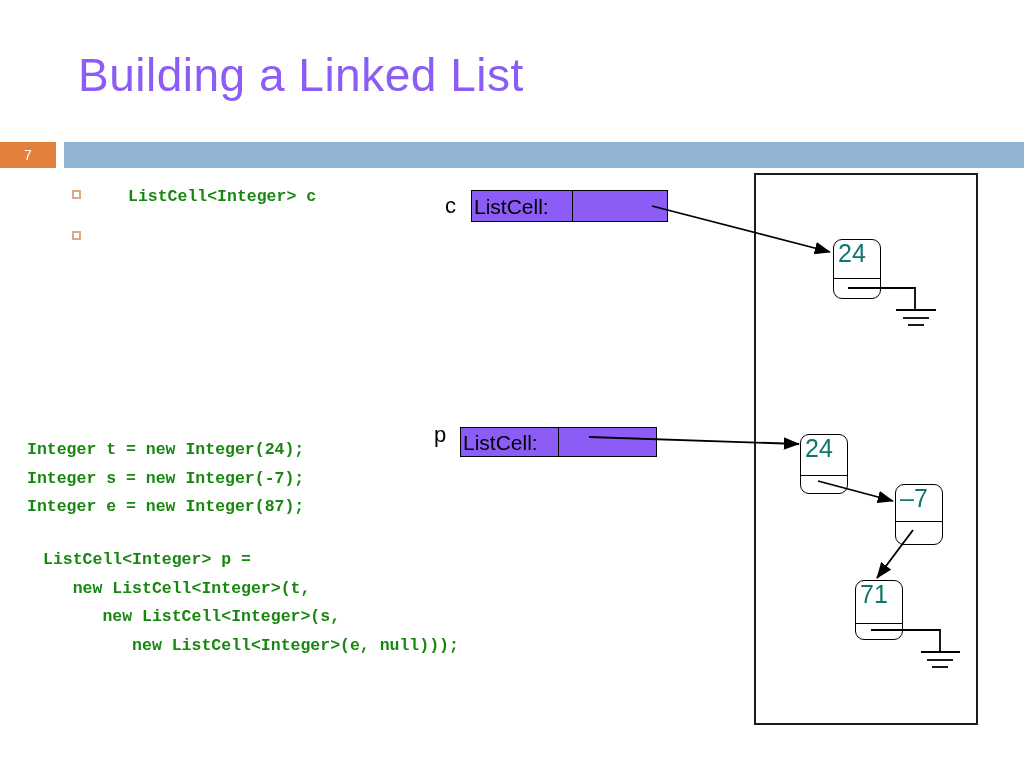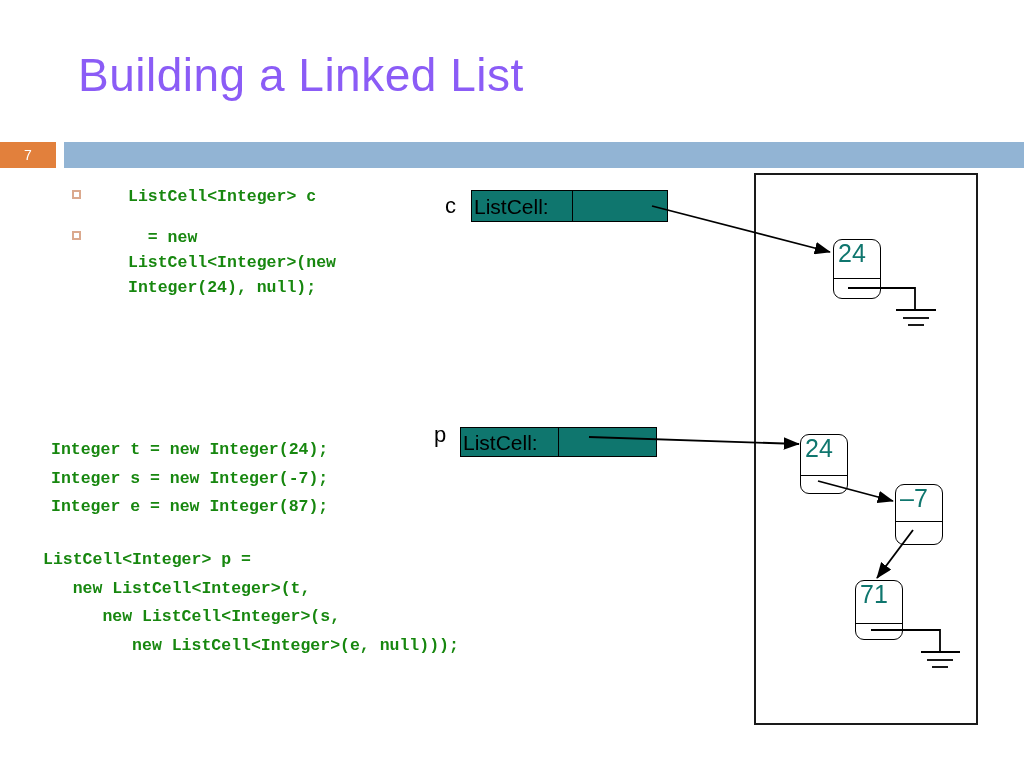--- a/index.html
+++ b/index.html
@@ -41,29 +41,29 @@
   .bullet-list{position:absolute;left:72px;top:184px;width:380px;}
   .bullet-row{position:relative;margin-bottom:16px;}
   .bullet-marker{
     position:absolute;left:0px;top:6px;width:9px;height:9px;
     border:2px solid #dba98e;background:transparent;box-sizing:border-box;
   }
   .bullet-text{
     display:block;margin-left:56px;font-size:16.5px;line-height:25px;
   }
 
-  .code-block-a{position:absolute;left:51px;top:436px;font-size:16.5px;line-height:28.5px;}
+  .code-block-a{position:absolute;left:27px;top:436px;font-size:16.5px;line-height:28.5px;}
   .code-block-b{position:absolute;left:43px;top:546px;font-size:16.5px;line-height:28.5px;}
 
   
   .ptr-label{
     position:absolute;font-family:"Liberation Sans",sans-serif;
     font-size:22px;color:#000;line-height:1;
   }
-  .ptr-box{position:absolute;border:1.6px solid #000;box-sizing:border-box;background:#0f766e;}
+  .ptr-box{position:absolute;border:1.6px solid #000;box-sizing:border-box;background:#8b5cf6;}
   .ptr-box .left-cell{
     position:absolute;left:0;top:0;bottom:0;border-right:1.6px solid #000;
     display:flex;align-items:center;box-sizing:border-box;
   }
   .ptr-box .left-cell span{
     font-family:"Liberation Sans",sans-serif;font-size:21px;color:#000;
     padding-left:2px;line-height:1;
   }
 
   
@@ -100,23 +100,20 @@
   <div class="slide-number-box"></div>
   <div class="slide-number-text">7</div>
 
   <div class="bullet-list">
     <div class="bullet-row">
       <span class="bullet-marker"></span>
       <span class="bullet-text code">ListCell&lt;Integer&gt; c</span>
     </div>
     <div class="bullet-row">
       <span class="bullet-marker"></span>
-      <span class="bullet-text code">  = new
-ListCell&lt;Integer&gt;(new
-Integer(24), null);</span>
     </div>
   </div>
 
   <div class="code code-block-a">Integer t = new Integer(24);
 Integer s = new Integer(-7);
 Integer e = new Integer(87);</div>
   <div class="code code-block-b">ListCell&lt;Integer&gt; p =
    new ListCell&lt;Integer&gt;(t,
       new ListCell&lt;Integer&gt;(s,
          new ListCell&lt;Integer&gt;(e, null)));</div>

